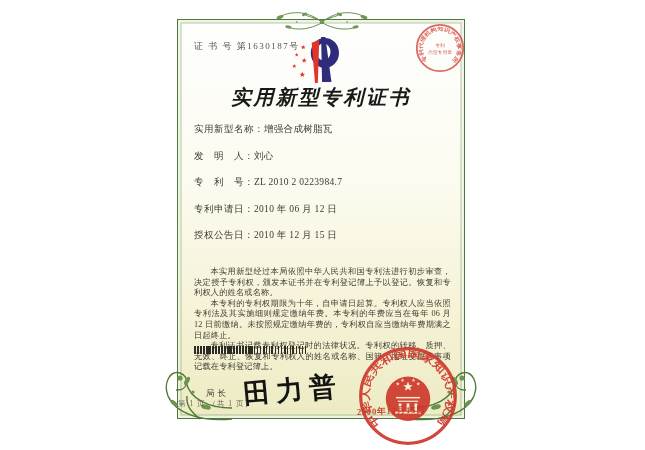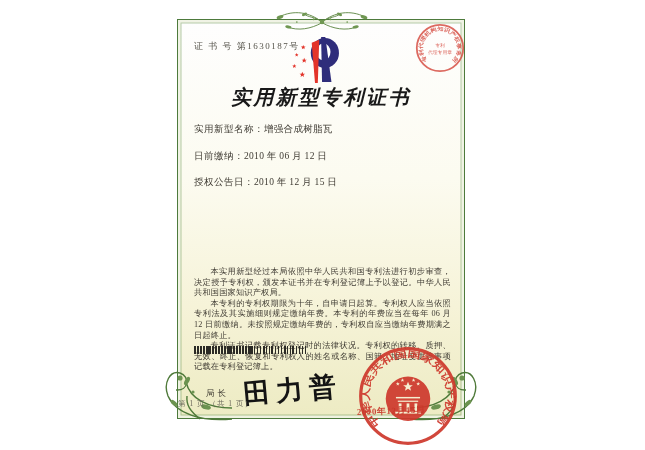--- a/index.html
+++ b/index.html
@@ -150,26 +150,28 @@
       <use href="#st" transform="translate(16,25) scale(0.58)"></use>
       <use href="#st" transform="translate(5.5,31) scale(0.46)"></use>
       <use href="#st" transform="translate(14,40) scale(0.62)"></use>
     </g>
   </svg>
 
   <div class="title">实用新型专利证书</div>
 
   <div class="fields">
     <div class="field-row"><span>实用新型名称：</span><span class="val">增强合成树脂瓦</span></div>
-    <div class="field-row"><span>日前缴纳：</span><span class="val">2010 年 06 月 12 日</span></div>
+    <div class="field-row"><span>发　明　人：</span><span class="val">刘心</span></div>
+    <div class="field-row"><span>专　利　号：</span><span class="val">ZL 2010 2 0223984.7</span></div>
+    <div class="field-row"><span>专利申请日：</span><span class="val">2010 年 06 月 12 日</span></div>
     <div class="field-row"><span>授权公告日：</span><span class="val">2010 年 12 月 15 日</span></div>
   </div>
 
   <div class="paragraphs">
-    <p>本实用新型经过本局依照中华人民共和国专利法进行初步审查，决定授予专利权，颁发本证书并在专利登记簿上予以登记。中华人民共和国国家知识产权局。</p>
+    <p>本实用新型经过本局依照中华人民共和国专利法进行初步审查，决定授予专利权，颁发本证书并在专利登记簿上予以登记。恢复和专利权人的姓名或名称。</p>
     <p>本专利的专利权期限为十年，自申请日起算。专利权人应当依照专利法及其实施细则规定缴纳年费。本专利的年费应当在每年 06 月 12 日前缴纳。未按照规定缴纳年费的，专利权自应当缴纳年费期满之日起终止。</p>
     <p>专利证书记载专利权登记时的法律状况。专利权的转移、质押、无效、终止、恢复和专利权人的姓名或名称、国籍、地址变更等事项记载在专利登记簿上。</p>
   </div>
 
   <div class="barcode"></div>
 
   <div class="sign-row">
     <span class="sign-label">局长</span>
     <span class="sign-name">田力普</span>
   </div>

